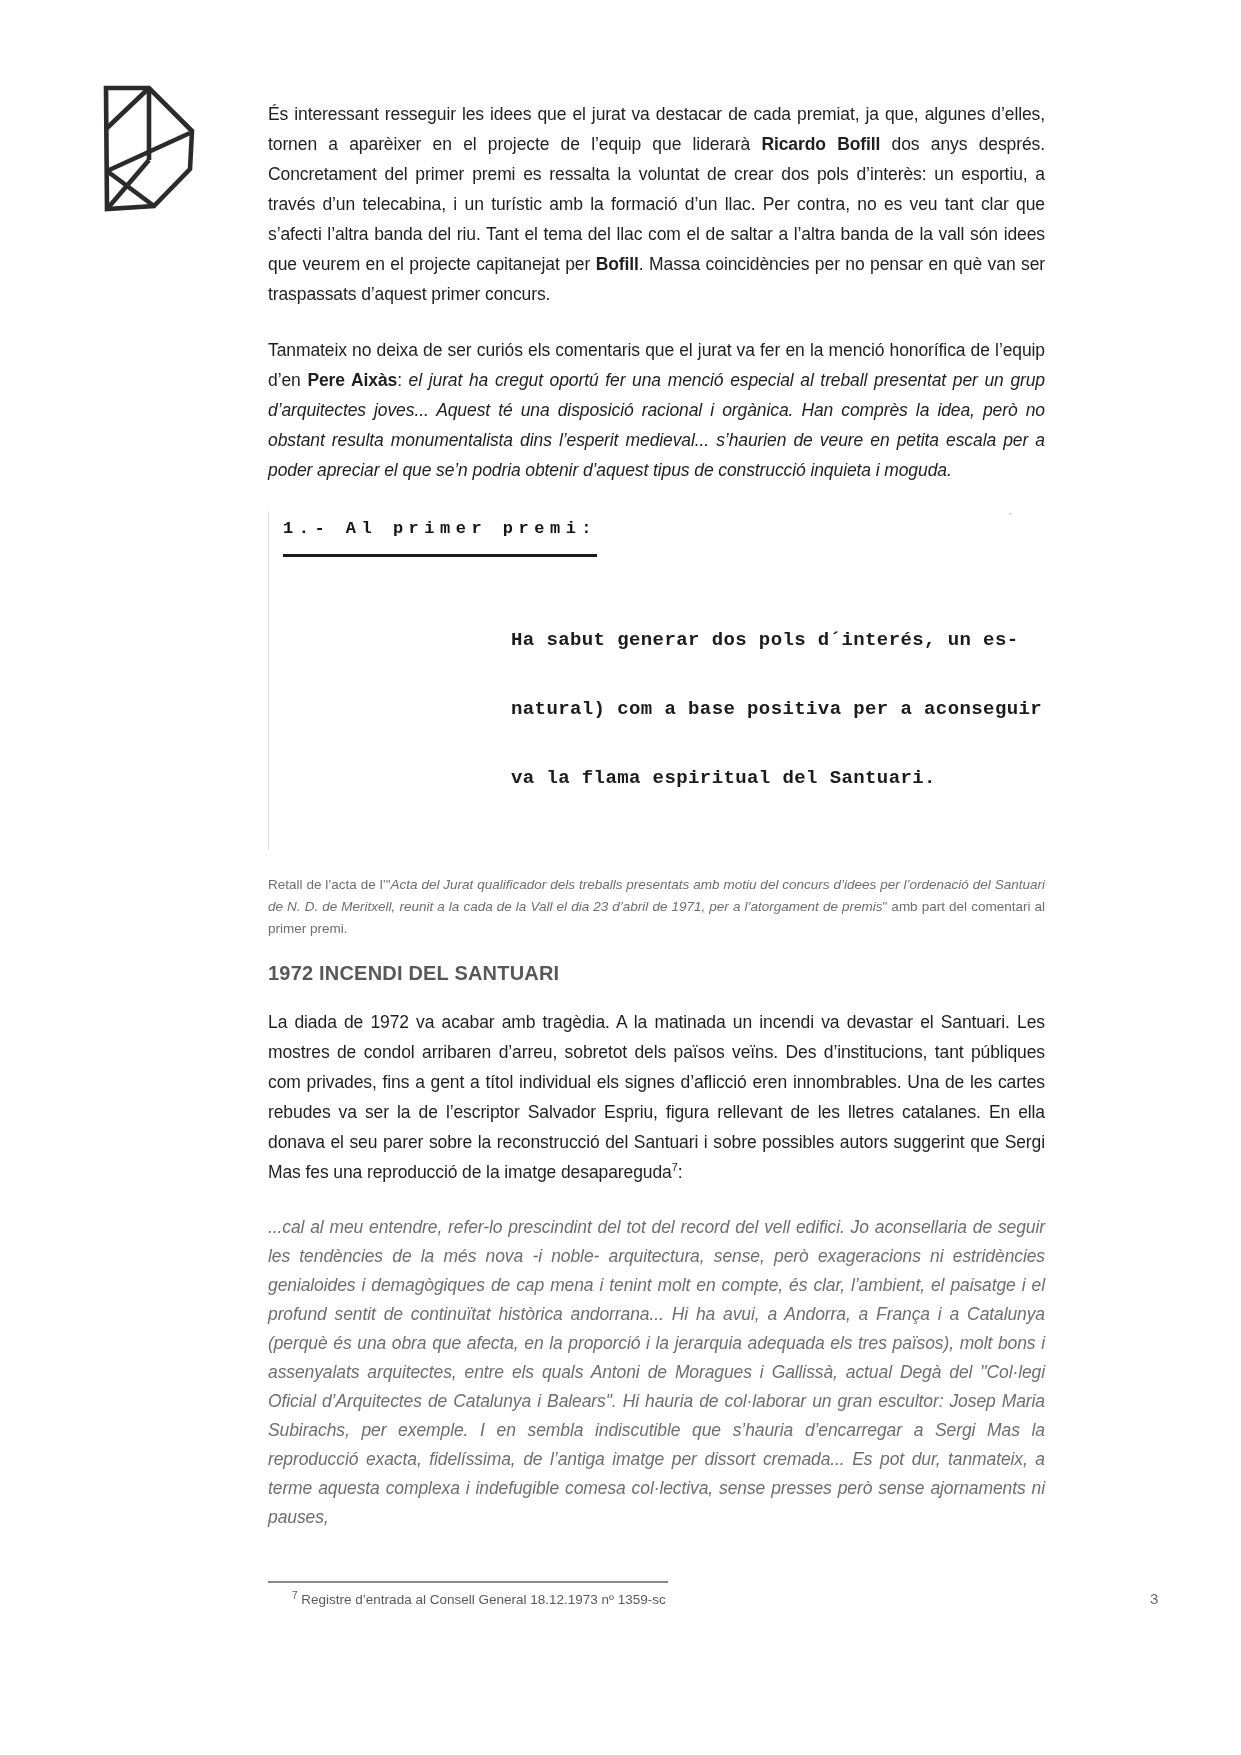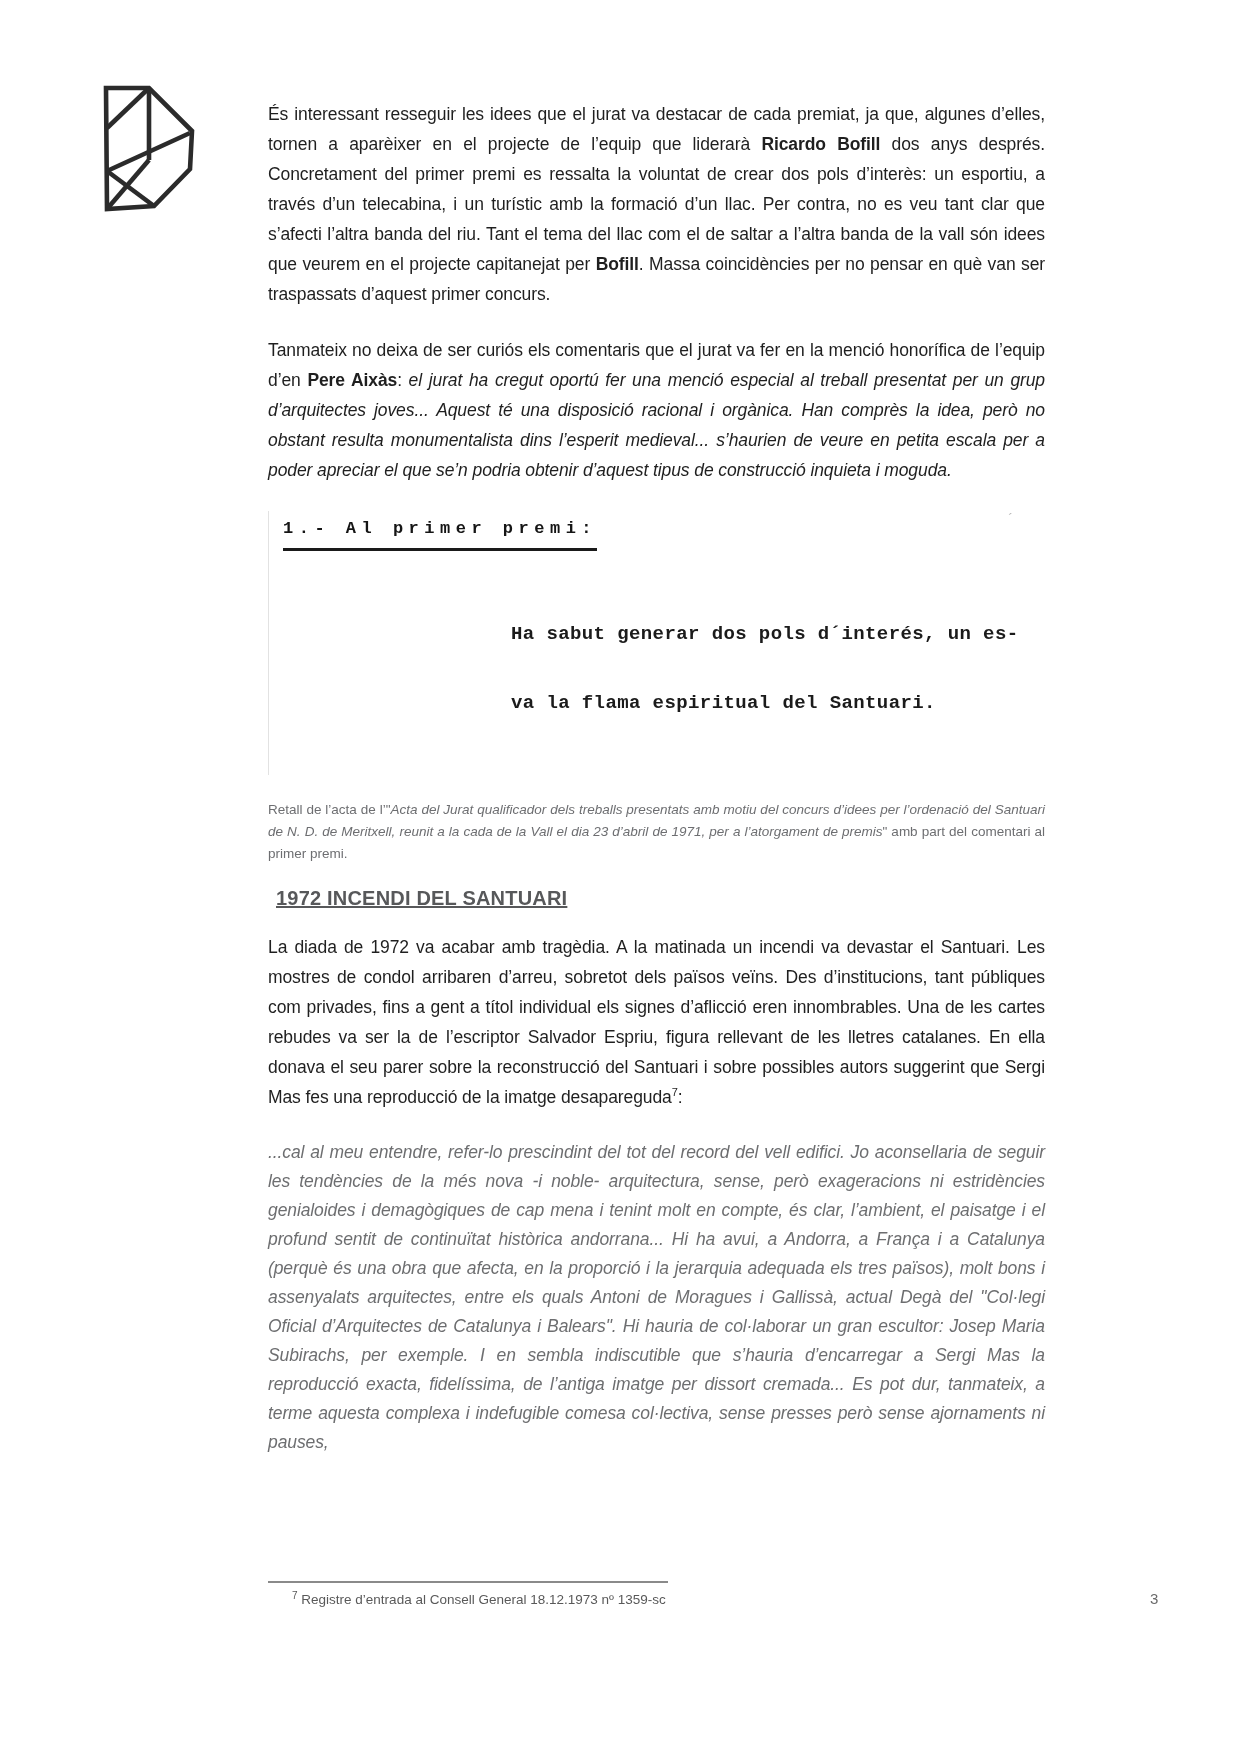--- a/index.html
+++ b/index.html
@@ -11,29 +11,29 @@
          letter-spacing:-0.1px;color:#1f1f1f;}
   .gray{color:#6d6e70;}
   .b{font-weight:bold;margin-top:28px;}
   .i{font-style:italic;}
   sup{font-size:11px;line-height:0;}
   
   .scan{position:relative;margin:20px 0 24px 0;padding:8px 0 14px 14px;
         border-left:1px solid #e2e2e2;color:#1a1a1a;}
   .scan-title{display:inline-block;font-family:"Liberation Mono","DejaVu Sans Mono",monospace;
         font-weight:bold;font-size:17px;letter-spacing:5.5px;color:#151515;
-        border-bottom:3px solid #1a1a1a;padding-bottom:10px;}
+        border-bottom:3px solid #1a1a1a;padding-bottom:16px;}
   .typewriter{margin:26px 16px 0 228px;font-family:"Liberation Mono","DejaVu Sans Mono",monospace;
         font-size:19px;font-weight:600;line-height:23px;letter-spacing:0.4px;
         color:#1b1b1b;white-space:pre;}
   .scan-artifact{position:absolute;right:32px;top:0;color:#b9b9b9;font-size:14px;}
   .caption{font-size:13.5px;line-height:22px;text-align:justify;color:#6d6e71;
         margin:0 0 22px 0;}
-  h2.heading{font-size:20px;font-weight:bold;color:#57585a;margin:0 0 22px 8px;
-        letter-spacing:0.2px;text-decoration:underline;}
+  h2.heading{font-size:20px;font-weight:bold;color:#57585a;margin:0 0 22px 0;
+        letter-spacing:0.2px;}
   p.quote{font-size:17.5px;line-height:29px;text-align:justify;margin:0;
         letter-spacing:-0.1px;}
   .footnote-rule{position:absolute;left:268px;top:1581px;width:400px;height:0;
         border-top:2px solid #8a8a8a;}
   .footnote{position:absolute;left:268px;top:1592px;font-size:13.5px;color:#595959;margin-left:24px;}
   .footnote sup{font-size:10px;}
   .page-number{position:absolute;left:1150px;top:1590px;font-size:15px;color:#6a6a6a;}
 </style>
 </head>
 <body>
@@ -55,20 +55,21 @@
 
     <p class="body"><span>És interessant resseguir les idees que el jurat va destacar de cada premiat, ja que, algunes d’elles, tornen a aparèixer en el projecte de l’equip que liderarà </span><span class="b">Ricardo Bofill</span><span> dos anys després. Concretament del primer premi es ressalta la voluntat de crear dos pols d’interès: un esportiu, a través d’un telecabina, i un turístic amb la formació d’un llac. Per contra, no es veu tant clar que s’afecti l’altra banda del riu. Tant el tema del llac com el de saltar a l’altra banda de la vall són idees que veurem en el projecte capitanejat per </span><span class="b">Bofill</span><span>. Massa coincidències per no pensar en què van ser traspassats d’aquest primer concurs.</span></p>
 
     <p class="body gray"><span>Tanmateix no deixa de ser curiós els comentaris que el jurat va fer en la menció honorífica de l’equip d’en </span><span class="b">Pere Aixàs</span><span>: </span><span class="i">el jurat ha cregut oportú fer una menció especial al treball presentat per un grup d’arquitectes joves... Aquest té una disposició racional i orgànica. Han comprès la idea, però no obstant resulta monumentalista dins l’esperit medieval... s’haurien de veure en petita escala per a poder apreciar el que se’n podria obtenir d’aquest tipus de construcció inquieta i moguda.</span></p>
 
     <div class="scan">
       <span class="scan-artifact">´</span>
       <div><span class="scan-title">1.- Al primer premi:</span></div>
       <div class="typewriter">
         <div>Ha sabut generar dos pols d´interés, un es-</div>
+        <div>natural) com a base positiva per a aconseguir</div>
         <div>va la flama espiritual del Santuari.</div>
       </div>
     </div>
 
     <p class="caption"><span>Retall de l’acta de l’"</span><span class="i">Acta del Jurat qualificador dels treballs presentats amb motiu del concurs d’idees per l’ordenació del Santuari de N. D. de Meritxell, reunit a la cada de la Vall el dia 23 d’abril de 1971, per a l’atorgament de premis</span><span>" amb part del comentari al primer premi.</span></p>
 
     <h2 class="heading">1972 INCENDI DEL SANTUARI</h2>
 
     <p class="body"><span>La diada de 1972 va acabar amb tragèdia. A la matinada un incendi va devastar el Santuari. Les mostres de condol arribaren d’arreu, sobretot dels països veïns. Des d’institucions, tant públiques com privades, fins a gent a títol individual els signes d’aflicció eren innombrables. Una de les cartes rebudes va ser la de l’escriptor Salvador Espriu, figura rellevant de les lletres catalanes. En ella donava el seu parer sobre la reconstrucció del Santuari i sobre possibles autors suggerint que Sergi Mas fes una reproducció de la imatge desapareguda</span><sup>7</sup><span>:</span></p>
 

